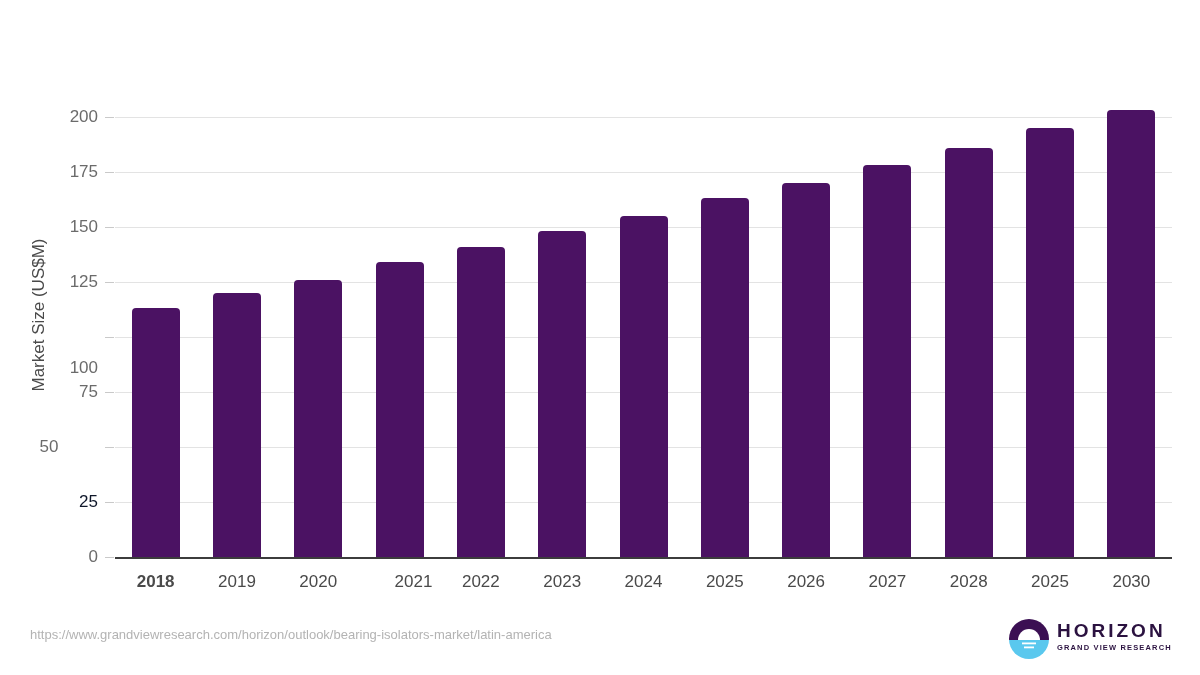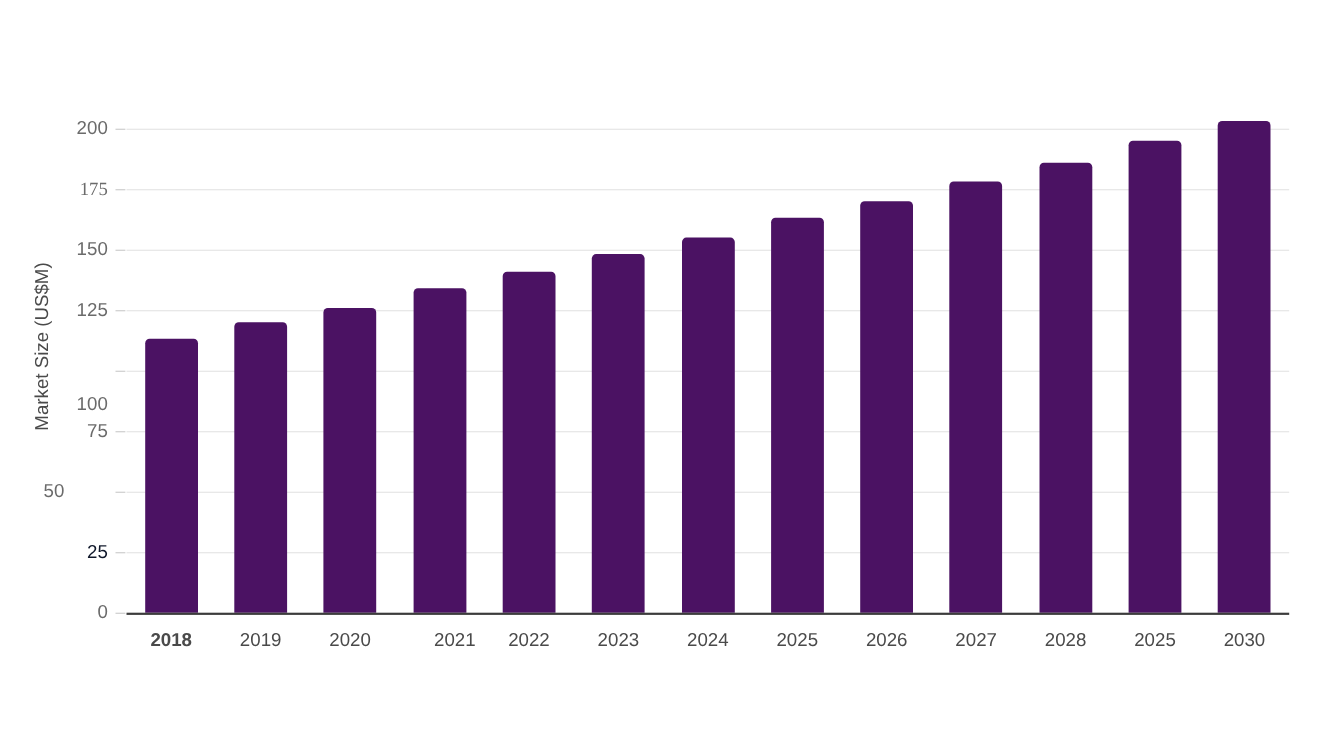--- a/index.html
+++ b/index.html
@@ -185,21 +185,21 @@
       <div class="y-tick-label" style="top: 447px; color: rgb(107, 107, 107); text-align: center;">50</div>
       <div class="y-tick-mark" style="top: 447px;"></div>
       <div class="y-tick-label" style="top: 392px; color: rgb(107, 107, 107);">75</div>
       <div class="y-tick-mark" style="top: 392px;"></div>
       <div class="y-tick-label" style="top: 337px; color: rgb(107, 107, 107); margin-top: 31px;">100</div>
       <div class="y-tick-mark" style="top: 337px;"></div>
       <div class="y-tick-label" style="top: 282px; color: rgb(107, 107, 107);">125</div>
       <div class="y-tick-mark" style="top: 282px;"></div>
       <div class="y-tick-label" style="top: 227px; color: rgb(107, 107, 107);">150</div>
       <div class="y-tick-mark" style="top: 227px;"></div>
-      <div class="y-tick-label" style="top: 172px; color: rgb(107, 107, 107); font-family: Liberation Serif, serif;">175</div>
+      <div class="y-tick-label" style="top: 172px; color: rgb(107, 107, 107);">175</div>
       <div class="y-tick-mark" style="top: 172px;"></div>
       <div class="y-tick-label" style="top: 117px; color: rgb(107, 107, 107);">200</div>
       <div class="y-tick-mark" style="top: 117px;"></div>
     </div>
 
   <div id="plot-area">
       <div class="gridline" style="top: 385px; background: rgb(227, 227, 227);"></div>
       <div class="gridline" style="top: 330px; background: rgb(227, 227, 227);"></div>
       <div class="gridline" style="top: 275px; background: rgb(227, 227, 227);"></div>
       <div class="gridline" style="top: 220px; background: rgb(227, 227, 227);"></div>
@@ -233,15 +233,36 @@
       <div class="x-tick-label" style="left: 521.692px; color: rgb(74, 74, 74);">2023</div>
       <div class="x-tick-label" style="left: 603px; color: rgb(74, 74, 74);">2024</div>
       <div class="x-tick-label" style="left: 684.308px; color: rgb(74, 74, 74);">2025</div>
       <div class="x-tick-label" style="left: 765.615px; color: rgb(74, 74, 74);">2026</div>
       <div class="x-tick-label" style="left: 846.923px; color: rgb(74, 74, 74);">2027</div>
       <div class="x-tick-label" style="left: 928.231px; color: rgb(74, 74, 74);">2028</div>
       <div class="x-tick-label" style="left: 1009.54px; color: rgb(74, 74, 74);">2025</div>
       <div class="x-tick-label" style="left: 1090.85px; color: rgb(74, 74, 74);">2030</div>
     </div>
 
-
+  <div id="source-url">https://www.grandviewresearch.com/horizon/outlook/bearing-isolators-market/latin-america</div>
+
+  <div id="logo">
+    <svg id="logo-mark" viewBox="0 0 40 40">
+      <defs>
+        <clipPath id="circ">
+            <circle cx="20" cy="20" r="20"></circle>
+          </clipPath>
+      </defs>
+      <g clip-path="url(#circ)">
+        <rect x="0" y="0" width="40" height="21" fill="#3b0f53"></rect>
+        <rect x="0" y="21" width="40" height="19" fill="#5ac8ee"></rect>
+        <path d="M20 10 a11 11 0 0 1 11 11 H9 a11 11 0 0 1 11 -11 z" fill="#ffffff"></path>
+        <rect x="13" y="23.5" width="14" height="1.8" fill="#ffffff"></rect>
+        <rect x="15" y="27.5" width="10" height="1.8" fill="#ffffff"></rect>
+      </g>
+    </svg>
+    <div id="logo-text">
+      <div id="logo-word">HORIZON</div>
+      <div id="logo-sub">GRAND VIEW RESEARCH</div>
+    </div>
+  </div>
 
 </div>
 
 </body></html>

